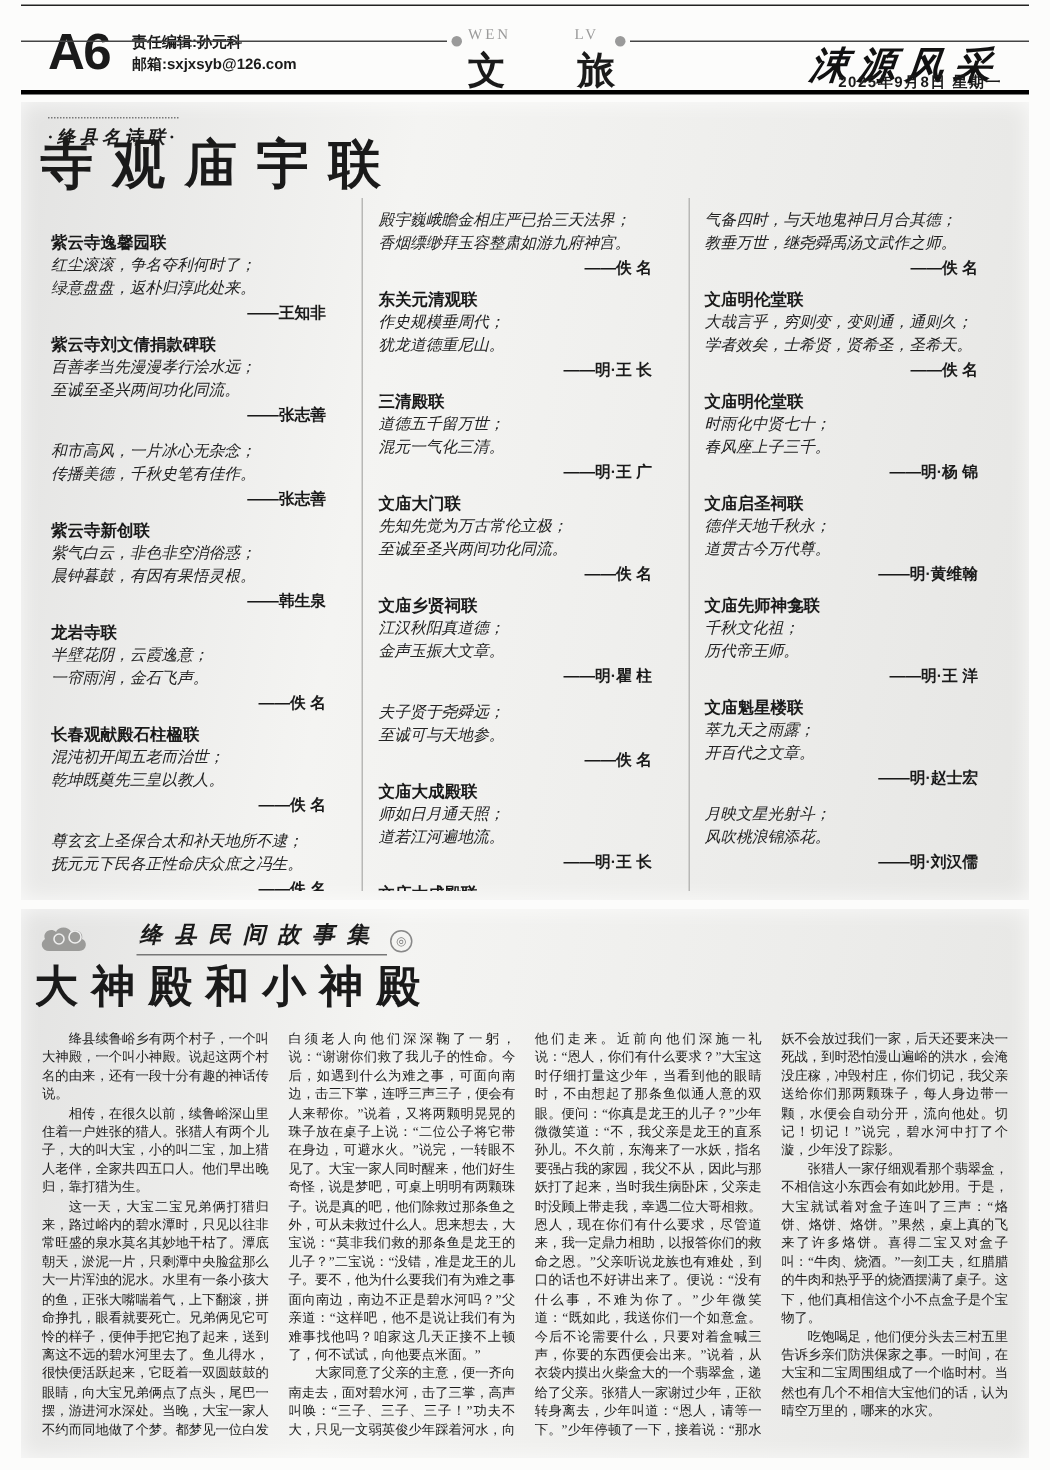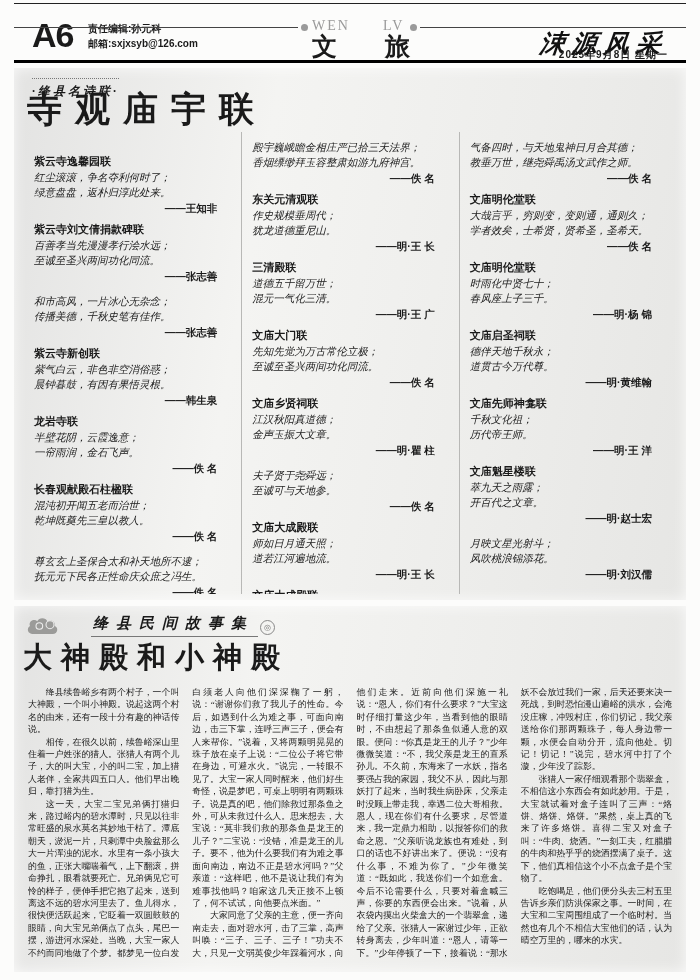--- a/index.html
+++ b/index.html
@@ -7,21 +7,21 @@
         font-family:"Liberation Sans",sans-serif;color:#1a1a1a;overflow:hidden;}
   .topline{position:absolute;left:14px;right:14px;top:3px;height:1px;background:#222;}
   
   .pageno{position:absolute;left:32px;top:16px;font-size:34px;font-weight:bold;letter-spacing:-1px;}
   .editor-box{position:absolute;left:88px;top:21px;font-size:10px;font-weight:bold;line-height:15px;}
   .rule{position:absolute;top:27px;height:1px;background:#444;}
   .rule.left{left:14px;width:284px;}
   .rule.right{left:420px;right:14px;}
   .dot{position:absolute;top:24px;width:7px;height:7px;border-radius:50%;background:#9a9a9a;}
   .dot.l{left:301px;} .dot.r{left:410px;}
-  .wl-en{position:absolute;top:18px;font-size:14px;letter-spacing:2px;color:#9a9a9a;
+  .wl-en{position:absolute;top:18px;font-size:10px;letter-spacing:2px;color:#9a9a9a;
          font-family:"Liberation Serif",serif;}
   .wl-en.wen{left:312px;} .wl-en.lv{left:383px;}
   .wl-cn{position:absolute;top:30px;font-size:25px;font-weight:bold;font-family:"Liberation Serif",serif;}
   .wl-cn.wen{left:312px;} .wl-cn.lv{left:385px;}
   .masthead{position:absolute;right:32px;top:27px;font-size:25px;font-weight:bold;font-style:italic;
             letter-spacing:7px;font-family:"DejaVu Serif",serif;transform:skewX(-6deg);color:#111;}
   .hdate{position:absolute;right:32px;top:48px;font-size:10px;font-weight:bold;letter-spacing:1px;}
   .thickline{position:absolute;left:14px;right:14px;top:60px;height:3px;background:#000;}
   
   .panel{position:absolute;left:14px;right:14px;background:linear-gradient(100deg,#e3e3e2 0%,#f4f4f2 35%,#ededeb 70%,#e6e6e4 100%);

